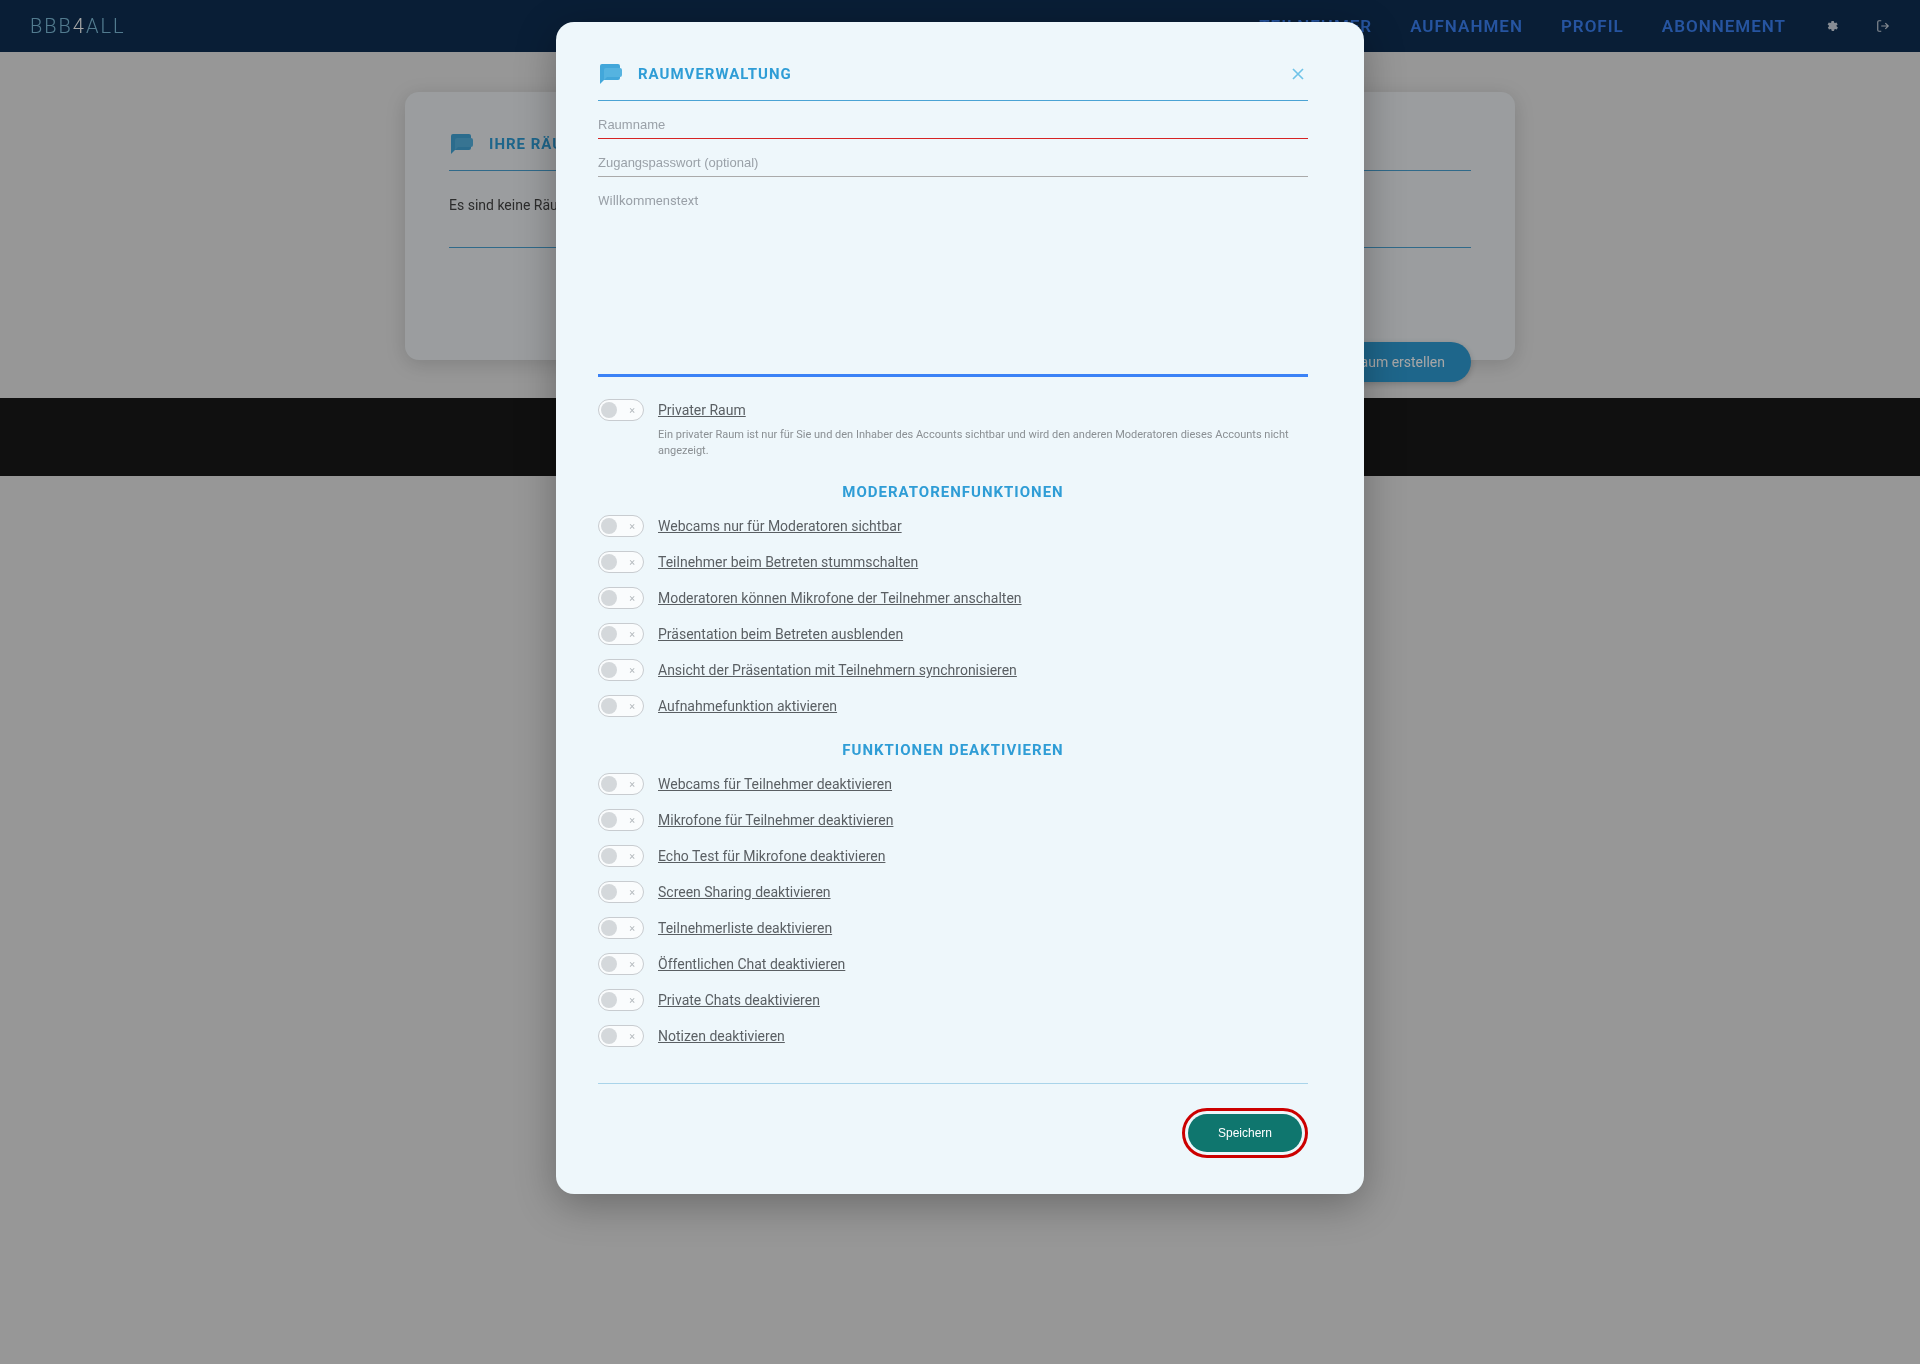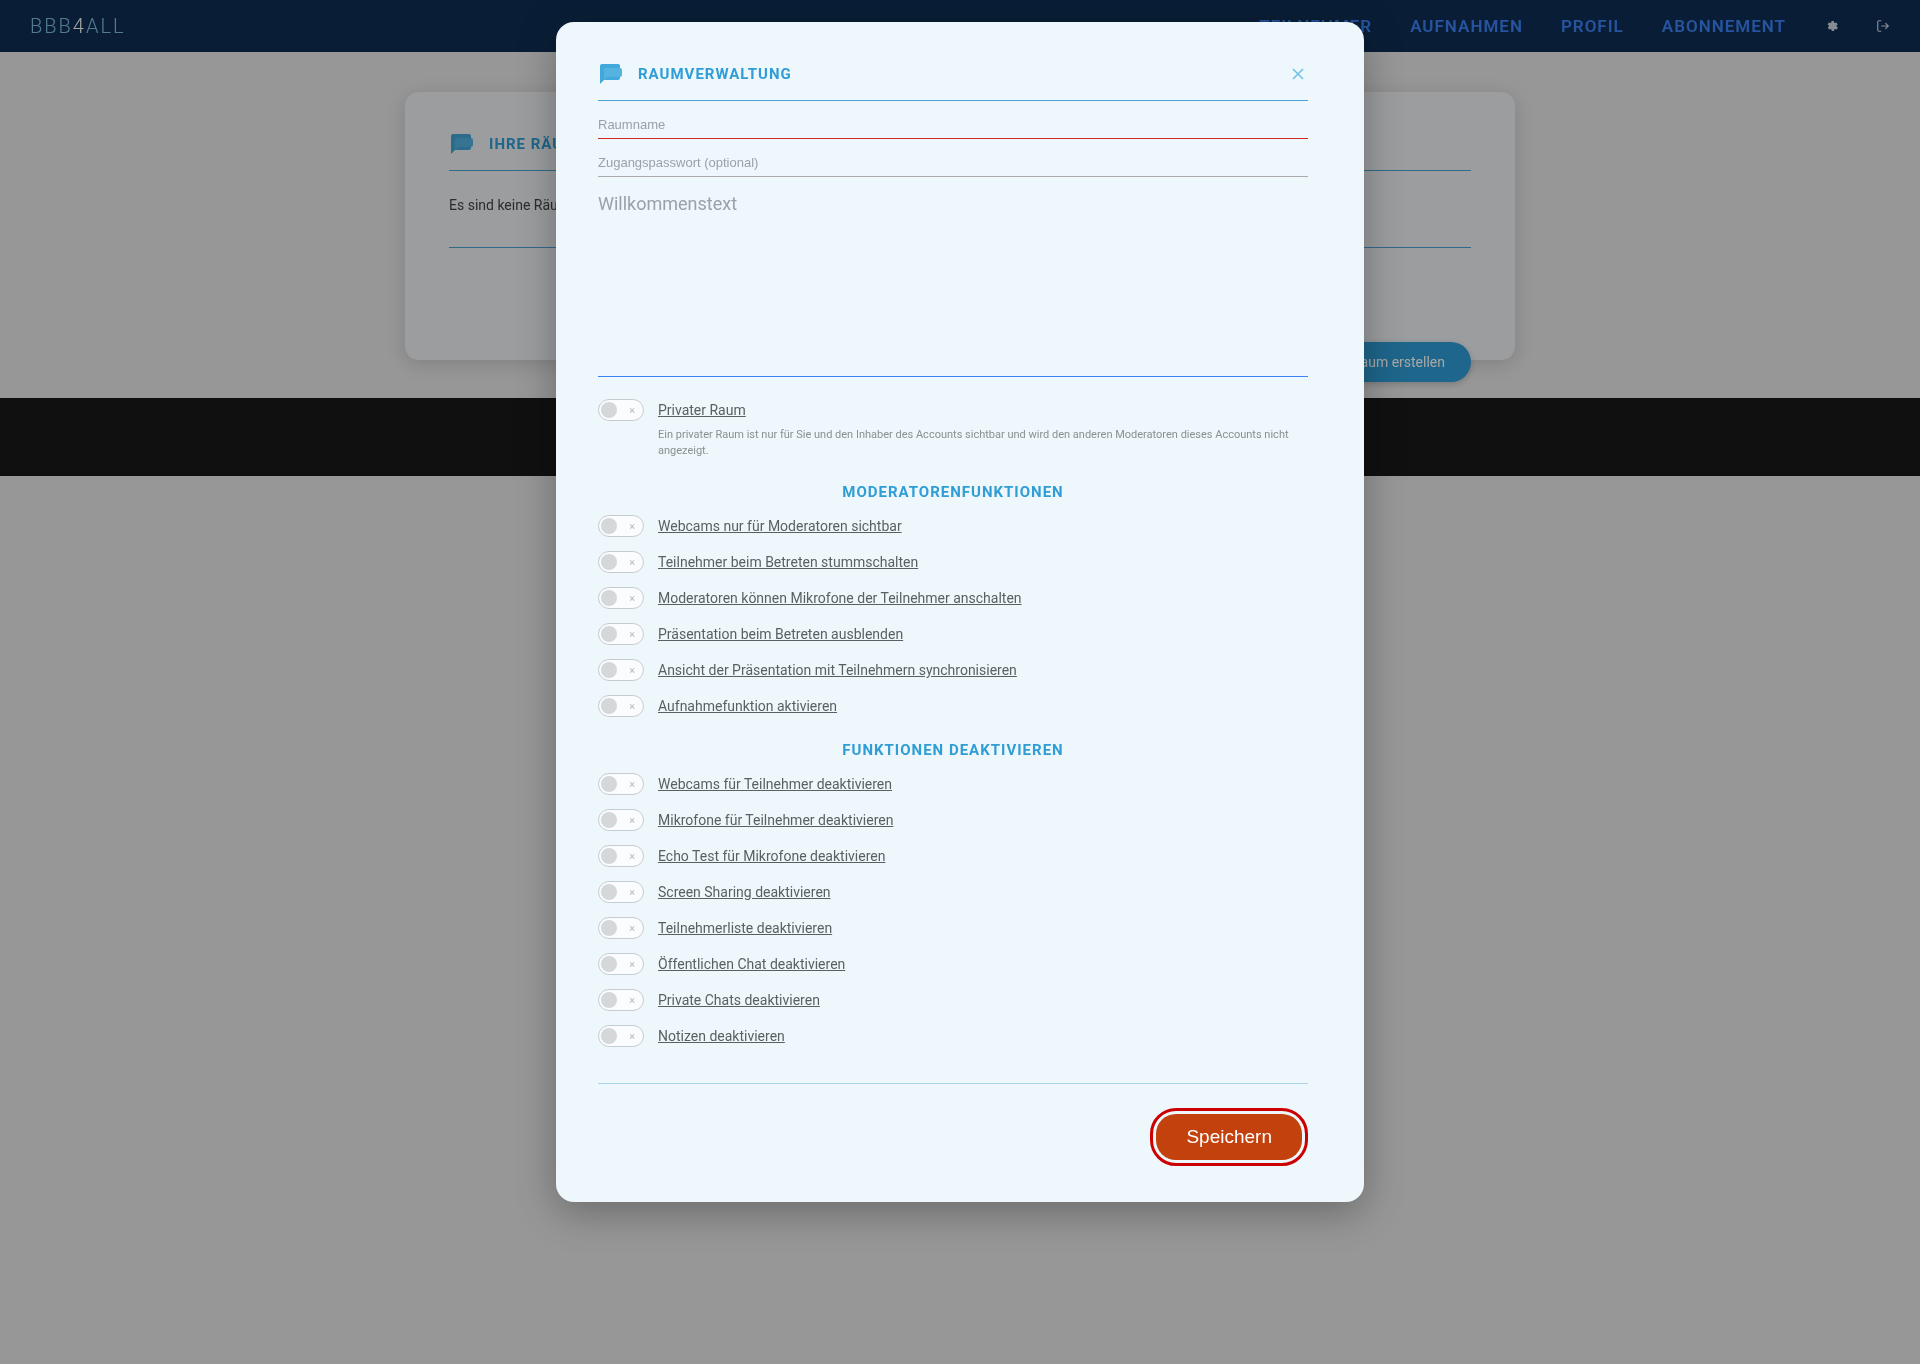--- a/index.html
+++ b/index.html
@@ -154,23 +154,23 @@
   padding: 16px 0 6px 0;
   color: #000000;
   outline: none;
 }
 .input-line::placeholder { color: #9aa1a8; }
 .input-line.invalid { border-bottom-color: #d62424; }
 
 .textarea-line {
   width: 100%;
   border: none;
-  border-bottom: 1px solid #3b82f6;
+  border-bottom: 3px solid #3b82f6;
   background: transparent;
-  font-size: 18px;
+  font-size: 13px;
   padding: 16px 0 6px 0;
   color: #333;
   outline: none;
   resize: none;
   height: 200px;
   font-family: inherit;
 }
 .textarea-line::placeholder { color: #9aa1a8; }
 
 .toggle-row {
@@ -232,23 +232,23 @@
 .modal-divider {
   border-top: 1px solid #a9d4ea;
   margin-top: 36px;
   margin-bottom: 24px;
 }
 .modal-footer {
   display: flex;
   justify-content: flex-end;
 }
 .save-btn {
-  background: #c2410c;
+  background: #0f766e;
   color: #fff;
-  font-size: 19px;
+  font-size: 12px;
   border: none;
   border-radius: 20px;
   padding: 12px 30px;
   cursor: pointer;
 }
 .save-highlight {
   border: 3px solid #cc0000;
   border-radius: 26px;
   padding: 3px;
   display: inline-block;

